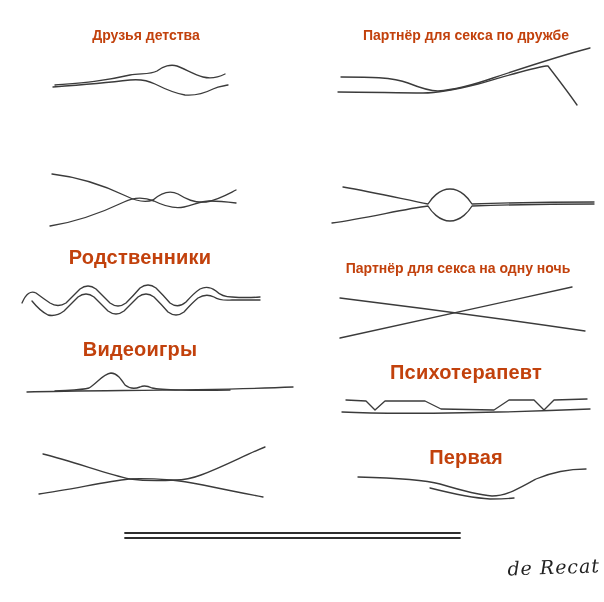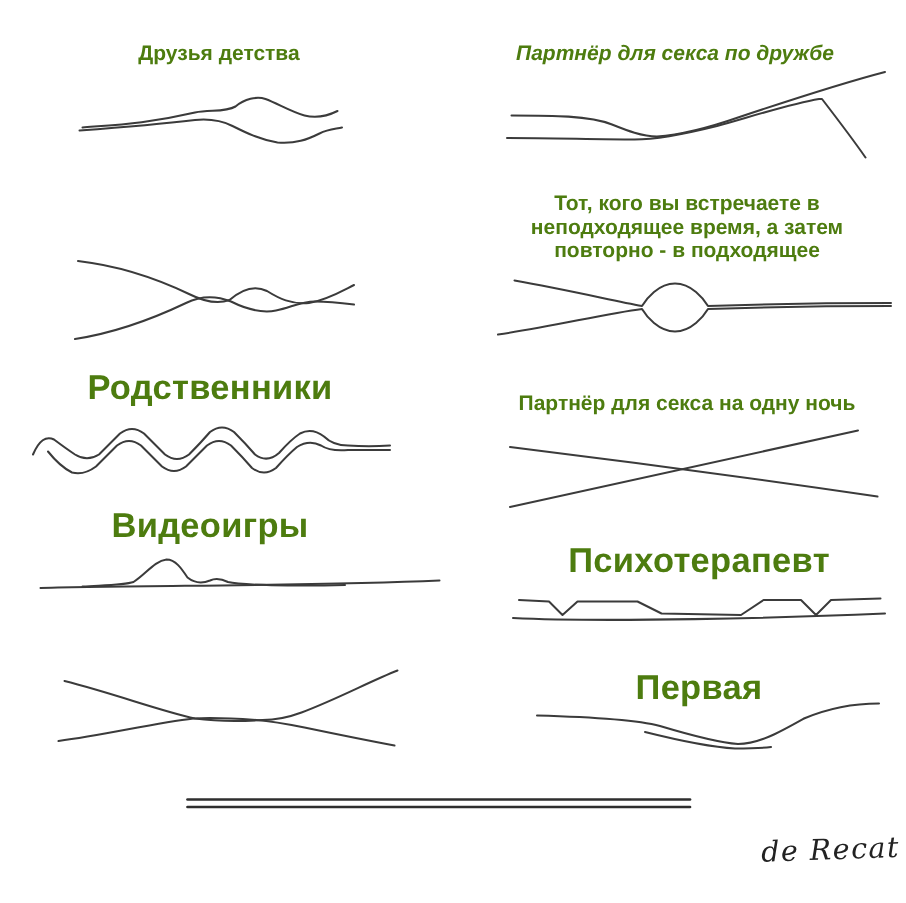--- a/index.html
+++ b/index.html
@@ -9,25 +9,25 @@
     width: 604px; height: 602px;
     background: #ffffff;
     font-family: "Liberation Sans", "DejaVu Sans", sans-serif;
     overflow: hidden;
     margin: 0 auto;
   }
   .lbl {
     position: absolute;
     text-align: center;
     font-weight: 700;
-    color: #4d7c0f;
+    color: #c2410c;
     line-height: 1.12;
   }
   .lbl-sm { font-size: 14px; }
-  .lbl-lg { font-size: 23px; letter-spacing: 0.2px; }
+  .lbl-lg { font-size: 20px; letter-spacing: 0.2px; }
   .drawing { position: absolute; overflow: visible; }
   .drawing path {
     fill: none;
     stroke: #3b3b3b;
     stroke-width: 1.35;
     stroke-linecap: round;
     stroke-linejoin: round;
   }
   .drawing.thick path { stroke-width: 1.8; stroke: #2e2e2e; }
   .signature {
@@ -46,32 +46,31 @@
 <body>
 
 <div id="canvas">
 
   <div class="lbl lbl-sm" style="left:46px; top:28px; width:200px;">Друзья детства</div>
   <svg class="drawing" style="left:45px; top:55px;" width="185" height="48" viewBox="0 0 185 48">
     <path d="M 10,30 C 35,28 55,27 85,20 C 95,18 105,20 112,16 C 118,11 126,9 132,11 C 140,14 150,20 158,22 C 166,24 174,22 180,19"></path>
     <path d="M 8,32 C 35,30 60,28 85,25 C 95,24 102,25 110,29 C 118,33 128,38 140,40 C 152,41 160,38 168,34 C 174,31 179,31 183,30"></path>
   </svg>
 
-  <div class="lbl lbl-sm" style="left:320px; top:28px; width:260px;font-style:italic;">Партнёр для секса по дружбе</div>
+  <div class="lbl lbl-sm" style="left:336px; top:28px; width:260px;">Партнёр для секса по дружбе</div>
   <svg class="drawing" style="left:338px; top:48px;" width="257" height="64" viewBox="0 0 257 64">
     <path d="M 3,29 C 30,29 55,29 70,35 C 80,39 90,43 100,43 C 115,42 135,37 155,30 C 185,20 225,7 252,0"></path>
     <path d="M 0,44 C 30,44 60,45 85,45 C 100,45 120,41 140,36 C 165,29 190,21 208,18 L 210,18 C 220,31 230,44 239,57"></path>
   </svg>
 
   <svg class="drawing" style="left:48px; top:168px;" width="192" height="70" viewBox="0 0 192 70">
     <path d="M 4,6 C 30,9 55,17 78,28 C 88,33 97,35 105,32 C 113,25 122,22 130,26 C 138,31 146,35 158,34 C 170,32 180,26 188,22"></path>
     <path d="M 2,58 C 28,54 55,44 76,34 C 86,29 96,29 106,33 C 116,38 126,41 136,39 C 146,37 152,33 162,33 C 172,33 180,34 188,35"></path>
   </svg>
 
-  <div class="lbl lbl-sm" style="left:333px; top:128px; width:250px;">Тот, кого вы встречаете в неподходящее время, а затем повторно - в подходящее</div>
   <svg class="drawing" style="left:332px; top:178px;" width="266" height="67" viewBox="0 0 266 67">
     <path d="M 11,9 C 45,15 75,22 96,26 C 99,21 107,11 118,11 C 129,11 137,21 140,26 C 170,25 230,24 262,24"></path>
     <path d="M 0,45 C 35,40 72,31 96,28 C 99,33 107,43 118,43 C 129,43 137,33 140,28 C 170,27 230,26 262,26"></path>
   </svg>
 
   <div class="lbl lbl-lg" style="left:40px; top:246px; width:200px;">Родственники</div>
   <svg class="drawing" style="left:20px; top:275px;" width="242" height="47" viewBox="0 0 242 47">
     <path d="M 2,28 Q 8,14 16,18 Q 24,24 30,28 Q 38,33 46,28 Q 54,20 60,14 Q 68,8 76,14 Q 84,22 90,28 Q 98,34 106,28 Q 114,20 120,13 Q 128,7 136,13 Q 144,21 150,28 Q 158,34 166,27 Q 174,18 180,14 Q 188,10 196,16 Q 202,22 212,22 Q 226,23 240,22"></path>
     <path d="M 12,26 Q 20,36 28,40 Q 36,42 44,36 Q 52,28 58,22 Q 66,16 74,22 Q 82,30 88,36 Q 96,42 104,36 Q 112,28 118,22 Q 126,16 134,22 Q 142,30 148,37 Q 156,43 164,37 Q 172,28 178,23 Q 186,18 194,22 Q 200,26 212,25 Q 226,25 240,25"></path>
   </svg>

